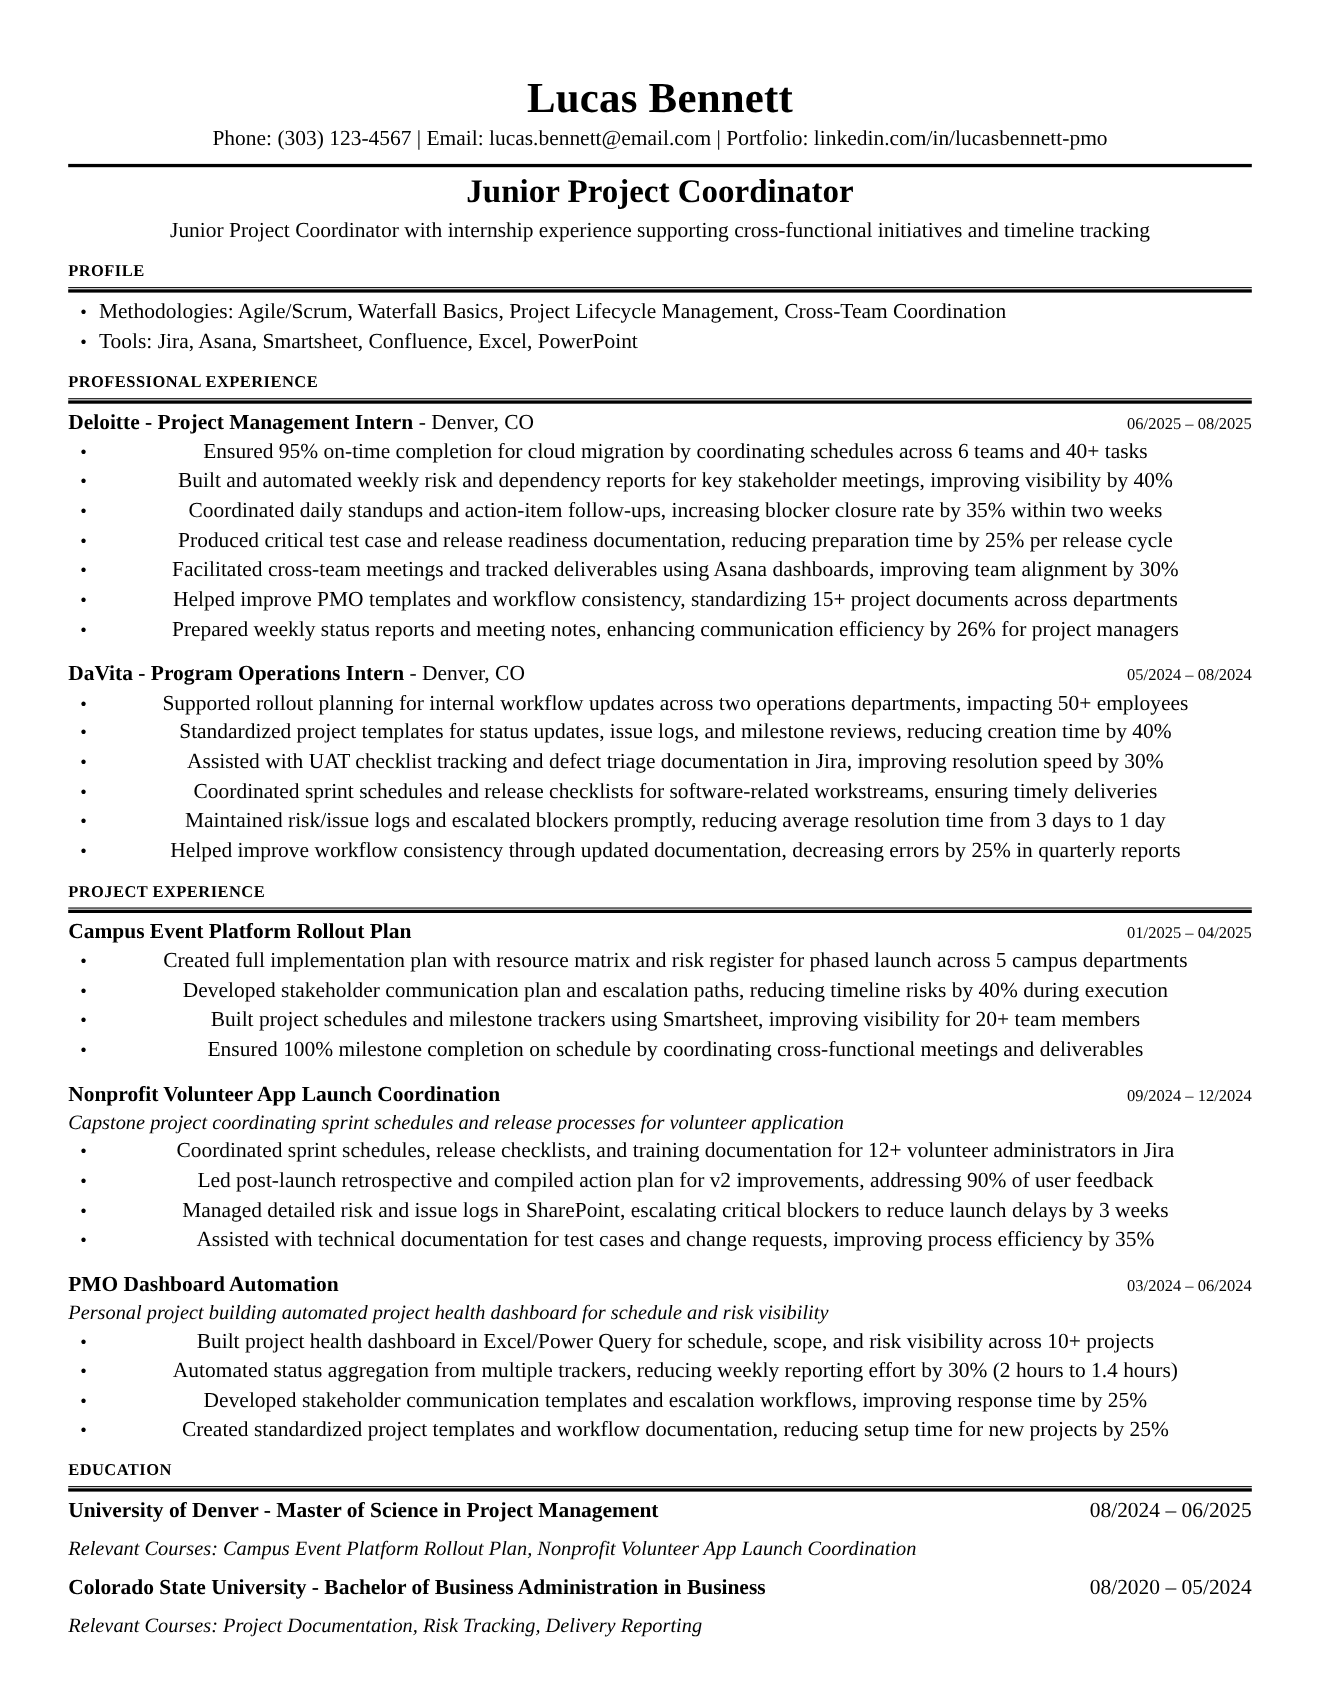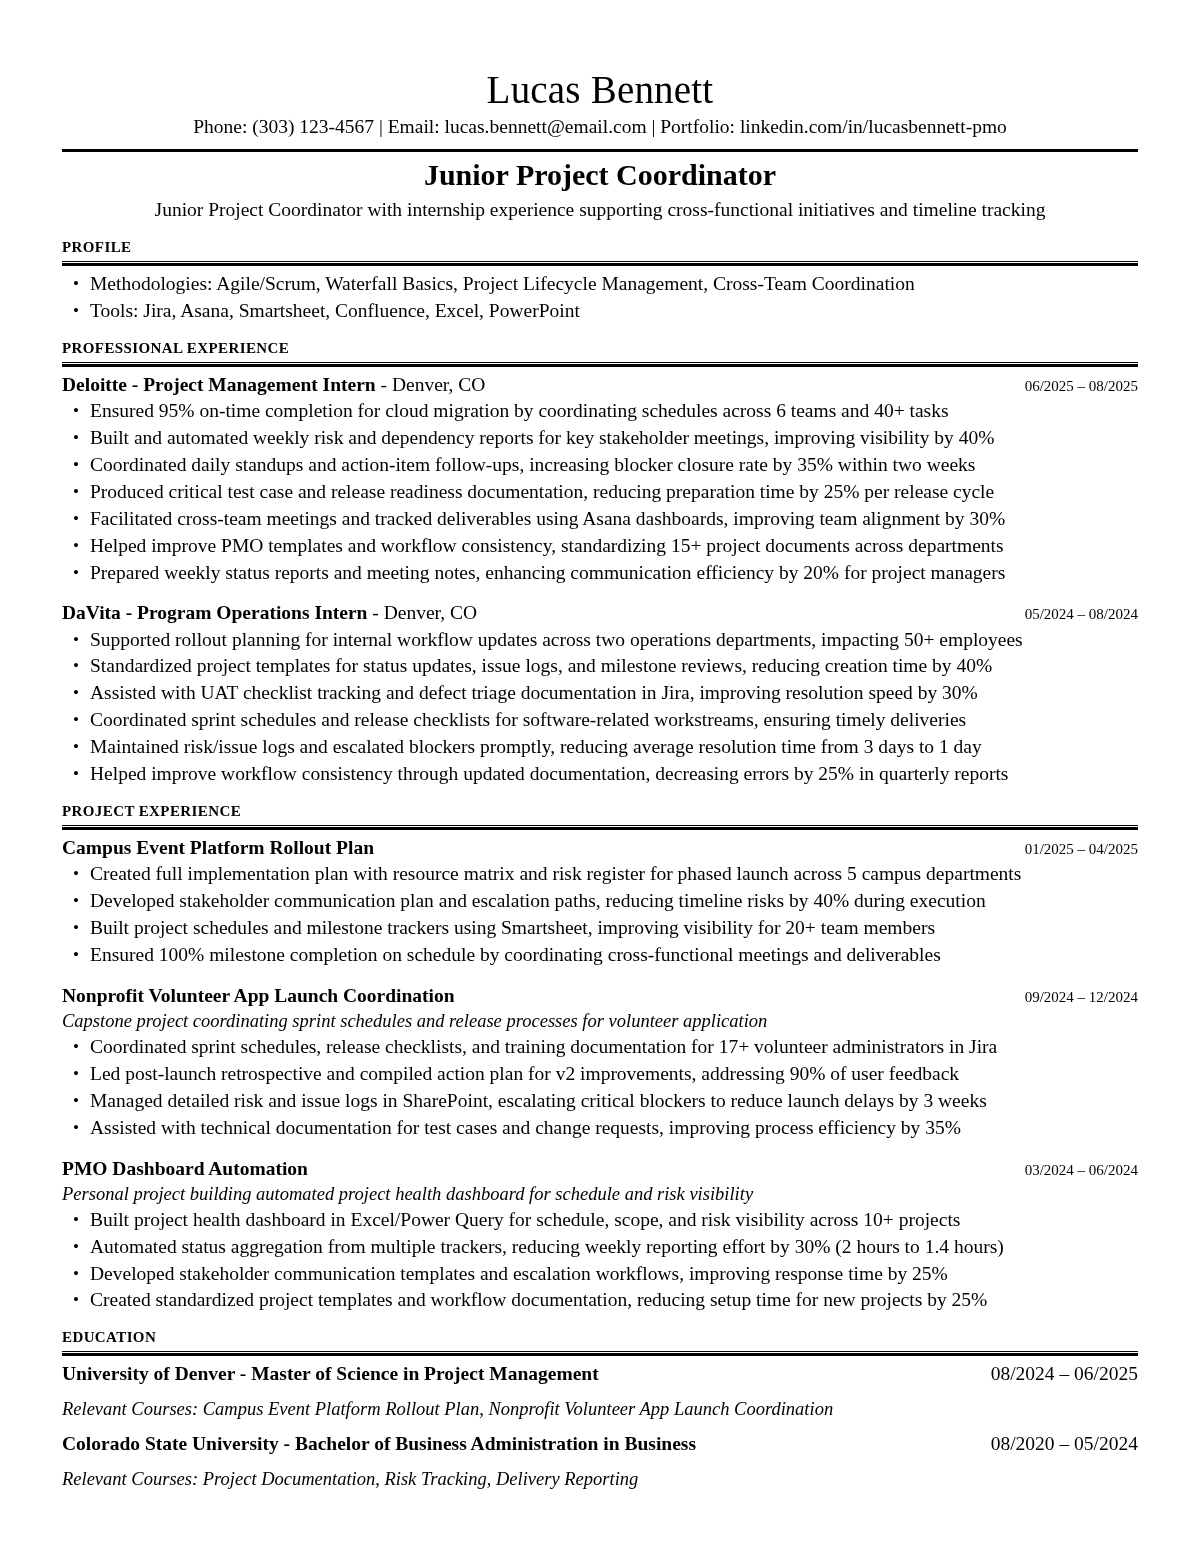--- a/index.html
+++ b/index.html
@@ -20,21 +20,21 @@
     padding: 62px 62px 40px 62px;
     background: #ffffff;
     margin: 0 auto;
     position: relative;
   }
 
   
   .name {
     text-align: center;
     font-size: 39px;
-    font-weight: normal;
+    font-weight: bold;
     line-height: 1.12;
     margin: 6px 0 2px 0;
     letter-spacing: 0.2px;
   }
   .contact {
     text-align: center;
     font-size: 19.5px;
     line-height: 1.3;
     margin: 0 0 10px 0;
   }
@@ -133,20 +133,21 @@
   .entry-sub {
     font-style: italic;
     font-size: 18.5px;
     line-height: 1.3;
     margin: 0 0 1px 0;
   }
   .bullets {
     list-style: none;
     margin: 0;
     padding: 0;
+    text-align: center;
   }
 
   
   .edu-entry {
     margin-bottom: 9px;
   }
   .edu-entry:last-child {
     margin-bottom: 0;
   }
   .edu-head {
@@ -202,21 +203,21 @@
         <div class="left"><span class="entry-title">Deloitte - Project Management Intern</span><span class="entry-meta"> - Denver, CO</span></div>
         <div class="entry-date">06/2025 – 08/2025</div>
       </div>
       <ul class="bullets">
         <li>Ensured 95% on-time completion for cloud migration by coordinating schedules across 6 teams and 40+ tasks</li>
         <li>Built and automated weekly risk and dependency reports for key stakeholder meetings, improving visibility by 40%</li>
         <li>Coordinated daily standups and action-item follow-ups, increasing blocker closure rate by 35% within two weeks</li>
         <li>Produced critical test case and release readiness documentation, reducing preparation time by 25% per release cycle</li>
         <li>Facilitated cross-team meetings and tracked deliverables using Asana dashboards, improving team alignment by 30%</li>
         <li>Helped improve PMO templates and workflow consistency, standardizing 15+ project documents across departments</li>
-        <li>Prepared weekly status reports and meeting notes, enhancing communication efficiency by 20% for project managers</li>
+        <li>Prepared weekly status reports and meeting notes, enhancing communication efficiency by 26% for project managers</li>
       </ul>
     </div>
 
     <div class="entry">
       <div class="entry-head">
         <div class="left"><span class="entry-title">DaVita - Program Operations Intern</span><span class="entry-meta"> - Denver, CO</span></div>
         <div class="entry-date">05/2024 – 08/2024</div>
       </div>
       <ul class="bullets">
         <li>Supported rollout planning for internal workflow updates across two operations departments, impacting 50+ employees</li>
@@ -246,21 +247,21 @@
       </ul>
     </div>
 
     <div class="entry">
       <div class="entry-head">
         <div class="left entry-title">Nonprofit Volunteer App Launch Coordination</div>
         <div class="entry-date">09/2024 – 12/2024</div>
       </div>
       <div class="entry-sub">Capstone project coordinating sprint schedules and release processes for volunteer application</div>
       <ul class="bullets">
-        <li>Coordinated sprint schedules, release checklists, and training documentation for 17+ volunteer administrators in Jira</li>
+        <li>Coordinated sprint schedules, release checklists, and training documentation for 12+ volunteer administrators in Jira</li>
         <li>Led post-launch retrospective and compiled action plan for v2 improvements, addressing 90% of user feedback</li>
         <li>Managed detailed risk and issue logs in SharePoint, escalating critical blockers to reduce launch delays by 3 weeks</li>
         <li>Assisted with technical documentation for test cases and change requests, improving process efficiency by 35%</li>
       </ul>
     </div>
 
     <div class="entry">
       <div class="entry-head">
         <div class="left entry-title">PMO Dashboard Automation</div>
         <div class="entry-date">03/2024 – 06/2024</div>

